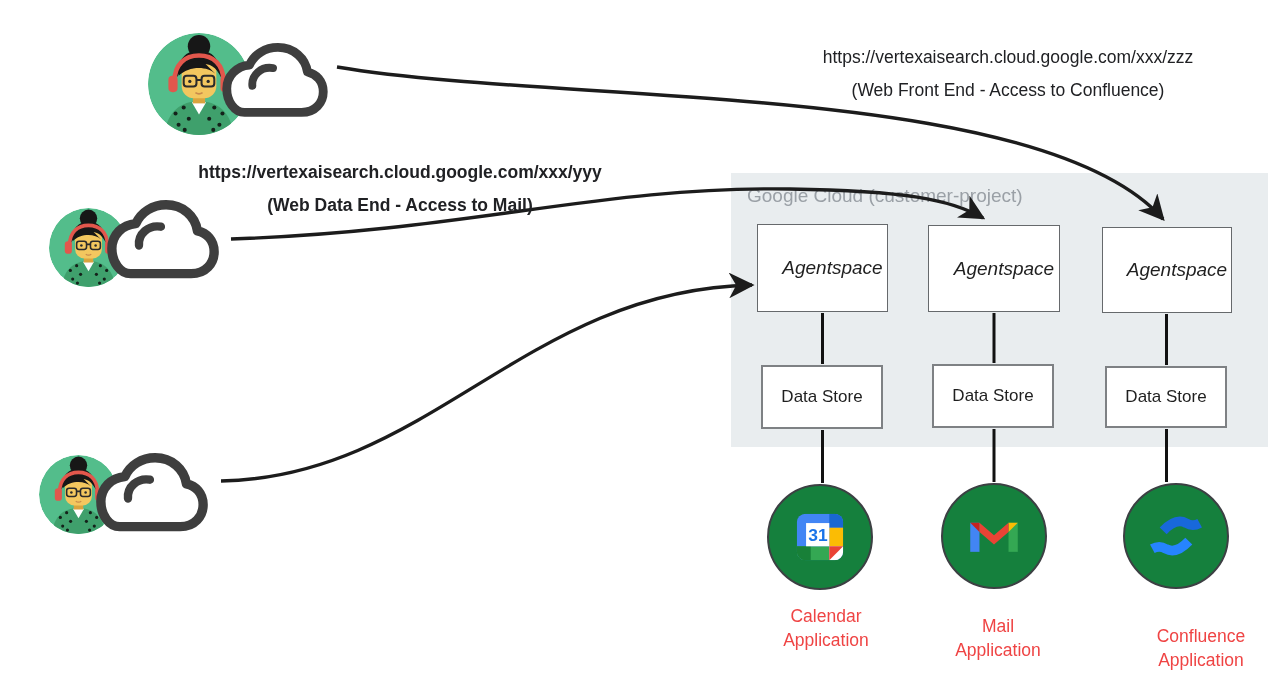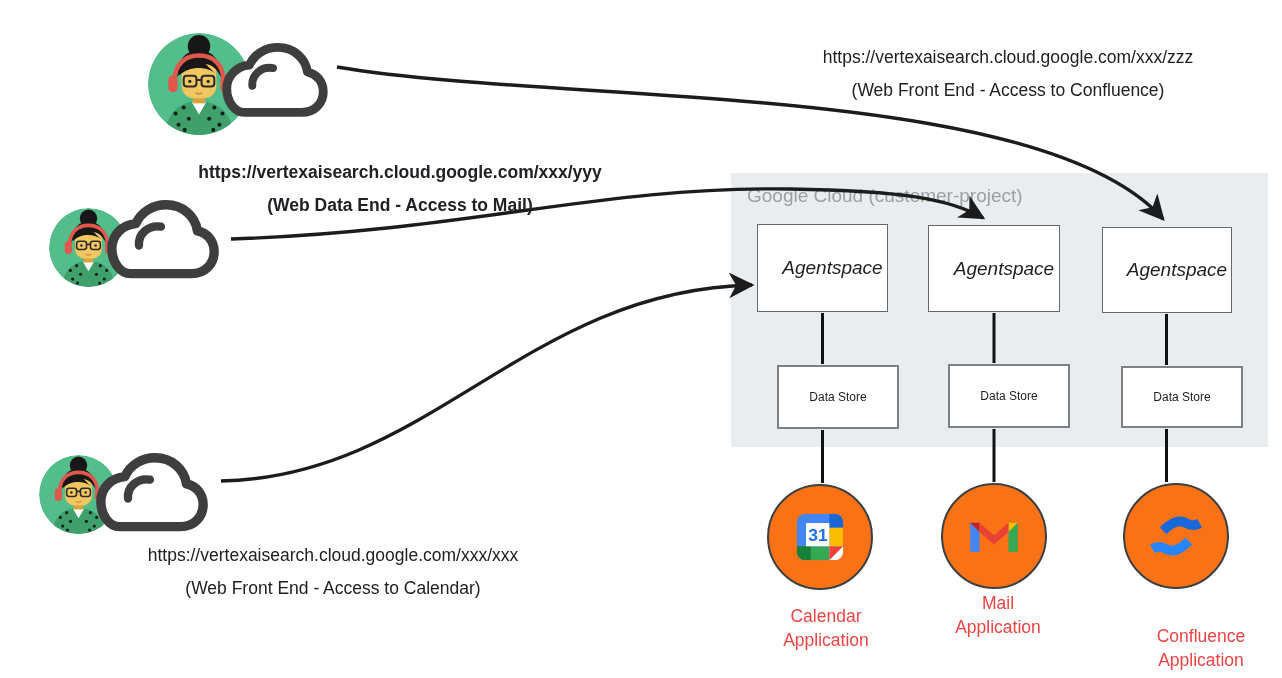--- a/index.html
+++ b/index.html
@@ -5,23 +5,23 @@
   html,body{margin:0;padding:0;background:#fff;}
   .canvas{position:relative;width:1282px;height:678px;background:#fff;overflow:hidden;
           font-family:"Liberation Sans","DejaVu Sans",sans-serif;color:#1f1f1f;}
   .abs{position:absolute;}
   
   .gcp-box{left:731px;top:173px;width:537px;height:274px;background:#e9edef;z-index:1;}
   .gcp-label{left:747px;top:185px;font-size:19px;color:#9aa0a6;z-index:2;white-space:nowrap;}
   
   .node{background:#fff;display:flex;align-items:center;justify-content:center;z-index:3;box-sizing:border-box;}
   .agent{border:1.5px solid #66696c;font-size:19px;font-style:italic;padding-left:20px;}
-  .ds{border:2px solid #7e8184;font-size:12px;margin-left:16px;}
-  
-  .app-circle{width:106px;height:106px;border-radius:50%;background:#f97316;border:2px solid #3c4043;
+  .ds{border:2px solid #7e8184;font-size:17px;}
+  
+  .app-circle{width:106px;height:106px;border-radius:50%;background:#15803d;border:2px solid #3c4043;
               box-sizing:border-box;display:flex;align-items:center;justify-content:center;z-index:3;}
   .app-label{width:170px;text-align:center;font-size:17.5px;line-height:23.5px;color:#ef4444;z-index:3;}
   
   .url-block{width:560px;text-align:center;font-size:17.5px;line-height:32.5px;color:#202124;z-index:6;}
   .overlay{left:0;top:0;z-index:4;pointer-events:none;}
   .usergrp svg{position:absolute;}
   .z5{z-index:5;}
 </style>
 </head>
 <body>
@@ -143,21 +143,21 @@
   <div class="abs app-circle" style="left:1123px;top:483px;">
     <svg width="64" height="64" viewBox="0 0 100 100">
         <use href="#conf-sym"></use>
       </svg>
   </div>
 
   <div class="abs app-label" style="left:741px;top:605px;">
     <div>Calendar</div>
     <div>Application</div>
   </div>
-  <div class="abs app-label" style="left:913px;top:592px;">
+  <div class="abs app-label" style="left:913px;top:615px;">
     <div>Mail</div>
     <div>Application</div>
   </div>
   <div class="abs app-label" style="left:1116px;top:625px;">
     <div>Confluence</div>
     <div>Application</div>
   </div>
 
   <svg class="abs overlay" width="1282" height="678" viewBox="0 0 1282 678">
     <defs>
@@ -206,18 +206,14 @@
   </div>
 
   <div class="abs url-block" style="left:728px;top:41px;">
     <div>https://vertexaisearch.cloud.google.com/xxx/zzz</div>
     <div>(Web Front End - Access to Confluence)</div>
   </div>
   <div class="abs url-block" style="left:120px;top:156px;font-weight:bold;">
     <div>https://vertexaisearch.cloud.google.com/xxx/yyy</div>
     <div>(Web Data End - Access to Mail)</div>
   </div>
-  <div class="abs url-block" style="left:53px;top:539px;">
-    <div>https://vertexaisearch.cloud.google.com/xxx/xxx</div>
-    <div>(Web Front End - Access to Calendar)</div>
-  </div>
 
 </div>
 
 </body></html>

